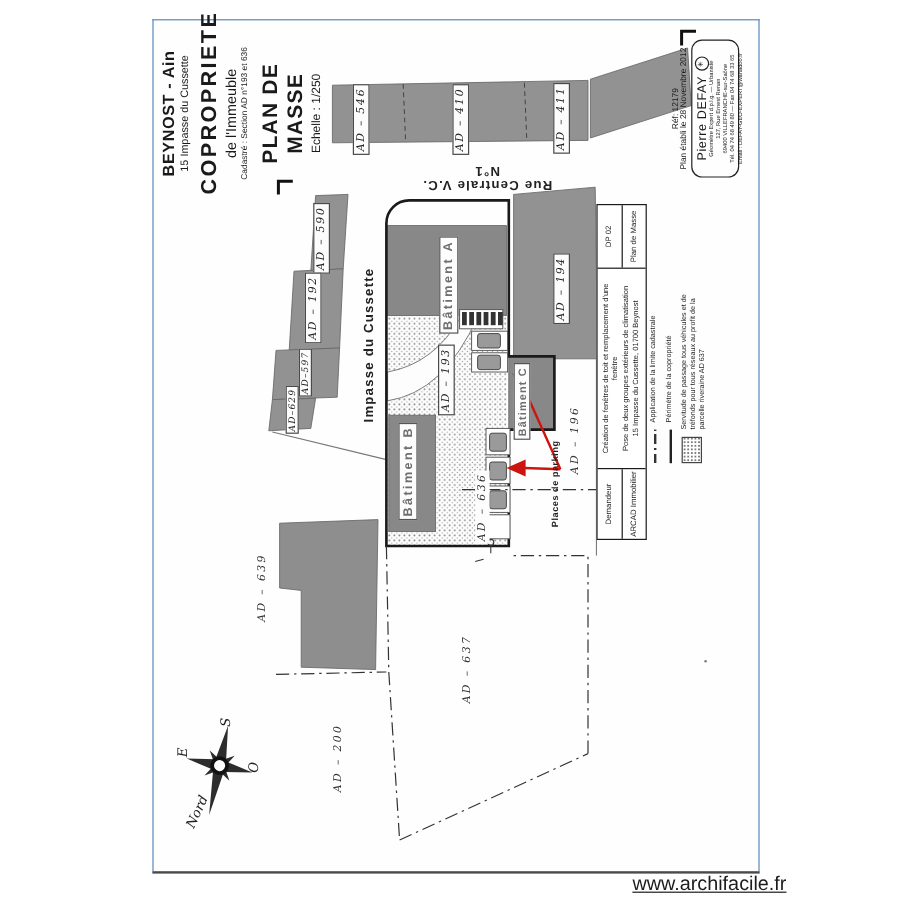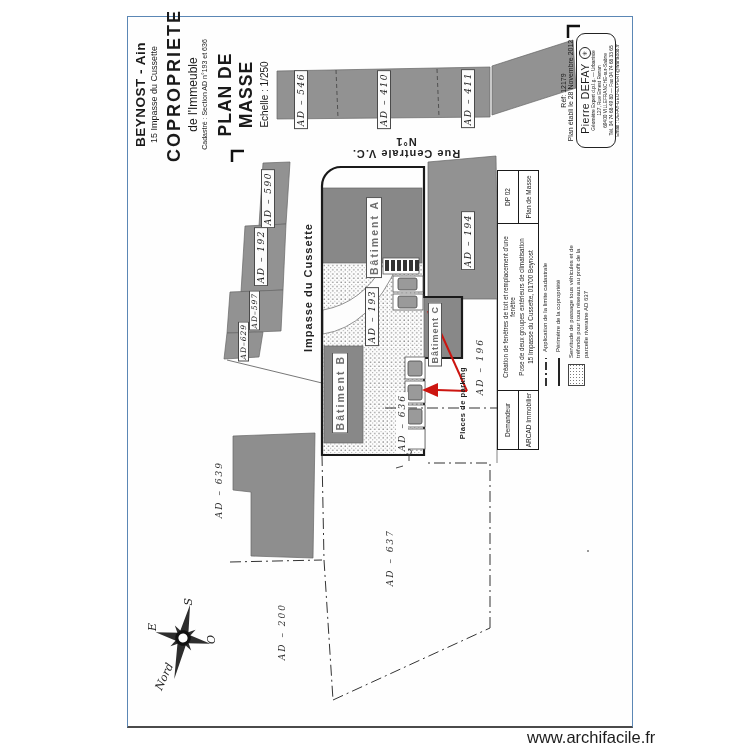--- a/index.html
+++ b/index.html
@@ -58,21 +58,21 @@
   .lg-row{display:flex;align-items:center;gap:6px;}
   .lg-row.top{align-items:flex-start;}
   .lg-dashdot{width:28px;height:2px;flex:none;
     background:repeating-linear-gradient(90deg,#333 0 8px,transparent 8px 11px,#333 11px 13px,transparent 13px 16px);}
   .lg-solid{width:28px;height:2px;flex:none;background:#222;}
   .lg-dots{width:20px;height:15px;flex:none;border:1px solid #444;
     background-image:radial-gradient(#7a7a7a .7px,transparent .8px);background-size:3px 3px;background-color:#fff;}
   .lg-text{max-width:126px;line-height:1.3;}
 
   .watermark{position:absolute;left:527px;top:728px;font-size:16.5px;color:#1c1c1c;
-             font-family:"Liberation Sans",sans-serif;}
+             font-family:"Liberation Sans",sans-serif;text-decoration:underline;}
 </style>
 </head>
 <body>
 
 <div class="canvas">
 
   <div class="page"></div>
 
   <svg class="plan-svg" width="750" height="750" viewBox="0 0 750 750">
     <defs>

